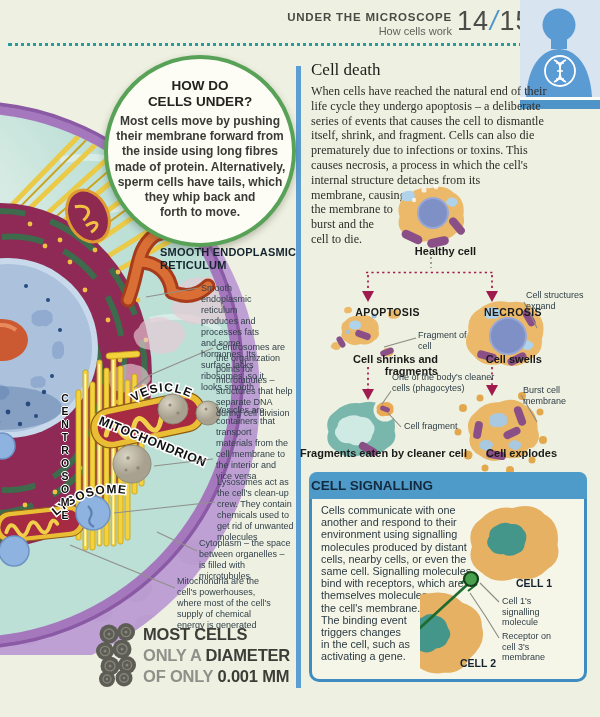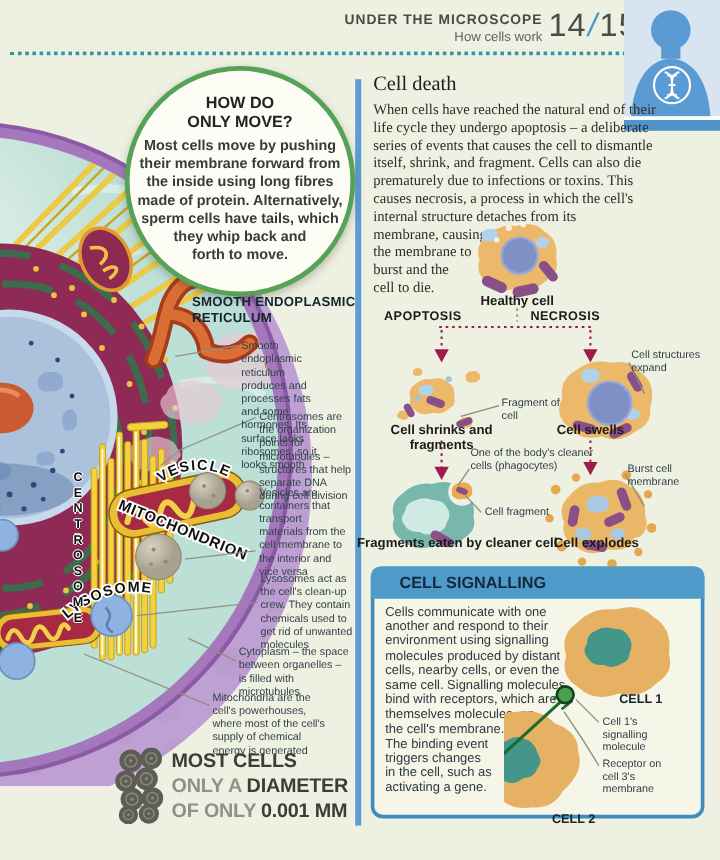--- a/index.html
+++ b/index.html
@@ -29,28 +29,28 @@
     line-height:13px;letter-spacing:.2px;z-index:7;}
   .ann{font-size:9px;line-height:11px;color:#33424b;z-index:7;}
   .vert-label{left:59px;top:392px;height:180px;writing-mode:vertical-lr;text-orientation:upright;
     font-size:10.5px;font-weight:700;color:#0e0e0e;letter-spacing:1px;z-index:5;
     text-shadow:-1px 0 #fff,1px 0 #fff,0 -1px #fff,0 1px #fff;}
   
   .divider{left:296px;top:66px;width:5px;height:622px;background:#5b9ed3;}
   .cd-title{left:311px;top:60px;font-family:"Liberation Serif",serif;font-size:17px;font-weight:400;color:#1d1d1a;}
   .cd-body{left:311px;top:84px;width:292px;font-family:"Liberation Serif",serif;font-size:12.2px;
     line-height:14.8px;color:#2e2e2a;}
-  .flow-bold{position:absolute;text-align:center;font-size:11px;font-weight:700;color:#1a1a18;z-index:4;}
-  .flow-cap{position:absolute;text-align:left;font-size:10.5px;font-weight:700;letter-spacing:.4px;color:#1a1a18;z-index:4;}
+  .flow-bold{position:absolute;text-align:right;font-size:11px;font-weight:700;color:#1a1a18;z-index:4;}
+  .flow-cap{position:absolute;text-align:right;font-size:10.5px;font-weight:700;letter-spacing:.4px;color:#1a1a18;z-index:4;margin-top:48px;}
   .flow-small{position:absolute;font-size:9px;line-height:10.8px;color:#2f3e46;z-index:4;}
   
   .sig-box{left:309px;top:472px;width:272px;height:204px;border:3px solid #3e8cc0;border-radius:10px;
     background:#f5f5e8;z-index:2;}
   .sig-head{left:309px;top:472px;width:278px;height:27px;background:#4e9bca;border-radius:8px 8px 0 0;
-    z-index:3;font-size:13.5px;font-weight:700;color:#14293e;line-height:27px;padding-left:24px;
+    z-index:3;font-size:13.5px;font-weight:700;color:#14293e;line-height:27px;padding-left:2px;
     box-sizing:border-box;}
   .sig-body{left:321px;top:504px;width:172px;font-size:10.8px;line-height:12.2px;color:#2b3a42;z-index:3;}
   .sig-cap{position:absolute;font-size:10.5px;font-weight:700;color:#14242e;z-index:4;}
   .sig-small{position:absolute;font-size:9px;line-height:10.6px;color:#2f3e46;z-index:4;}
   
   .fact{left:143px;top:624px;font-size:16.5px;font-weight:700;line-height:21px;color:#3d3d38;
     letter-spacing:-.2px;z-index:7;}
   .fact .lt{color:#90908a;}
   svg{position:absolute;}
 </style>
@@ -321,21 +321,21 @@
     <path d="M 215,502 L 114,513"></path>
     <path d="M 197,551 L 157,532"></path>
     <path d="M 175,588 L 70,545"></path>
   </g>
 </svg>
 
 <div class="abs vert-label">CENTROSOME</div>
 
 <div class="abs move-circle">
   <div class="abs move-title prelines">HOW DO
-ONLY MOVE?</div>
+CELLS UNDER?</div>
   <div class="abs move-body prelines">Most cells move by pushing
 their membrane forward from
 the inside using long fibres
 made of protein. Alternatively,
 sperm cells have tails, which
 they whip back and
 forth to move.</div>
 </div>
 
 <div class="abs er-title prelines">SMOOTH ENDOPLASMIC
@@ -564,13 +564,13 @@
     <circle cx="471" cy="579" r="7" fill="#47a04b" stroke="#14401c" stroke-width="2.2"></circle>
   </g>
   <g stroke="#8a8a82" stroke-width="1.1" fill="none">
     <path d="M 480,583 L 499,602"></path>
     <path d="M 470,593 L 486,617 L 499,638"></path>
   </g>
 </svg>
 <div class="sig-cap" style="left:501px;top:577px;padding-left:15px;">CELL 1</div>
 <div class="sig-small" style="left:502px;top:596px;width:56px;">Cell 1's signalling molecule</div>
 <div class="sig-small" style="left:502px;top:631px;width:62px;">Receptor on cell 3's membrane</div>
-<div class="sig-cap" style="left:448px;top:657px;width:60px;text-align:center;margin-top:20px;">CELL 2</div>
+<div class="sig-cap" style="left:448px;top:657px;width:60px;text-align:center;">CELL 2</div>
 
 </body></html>

